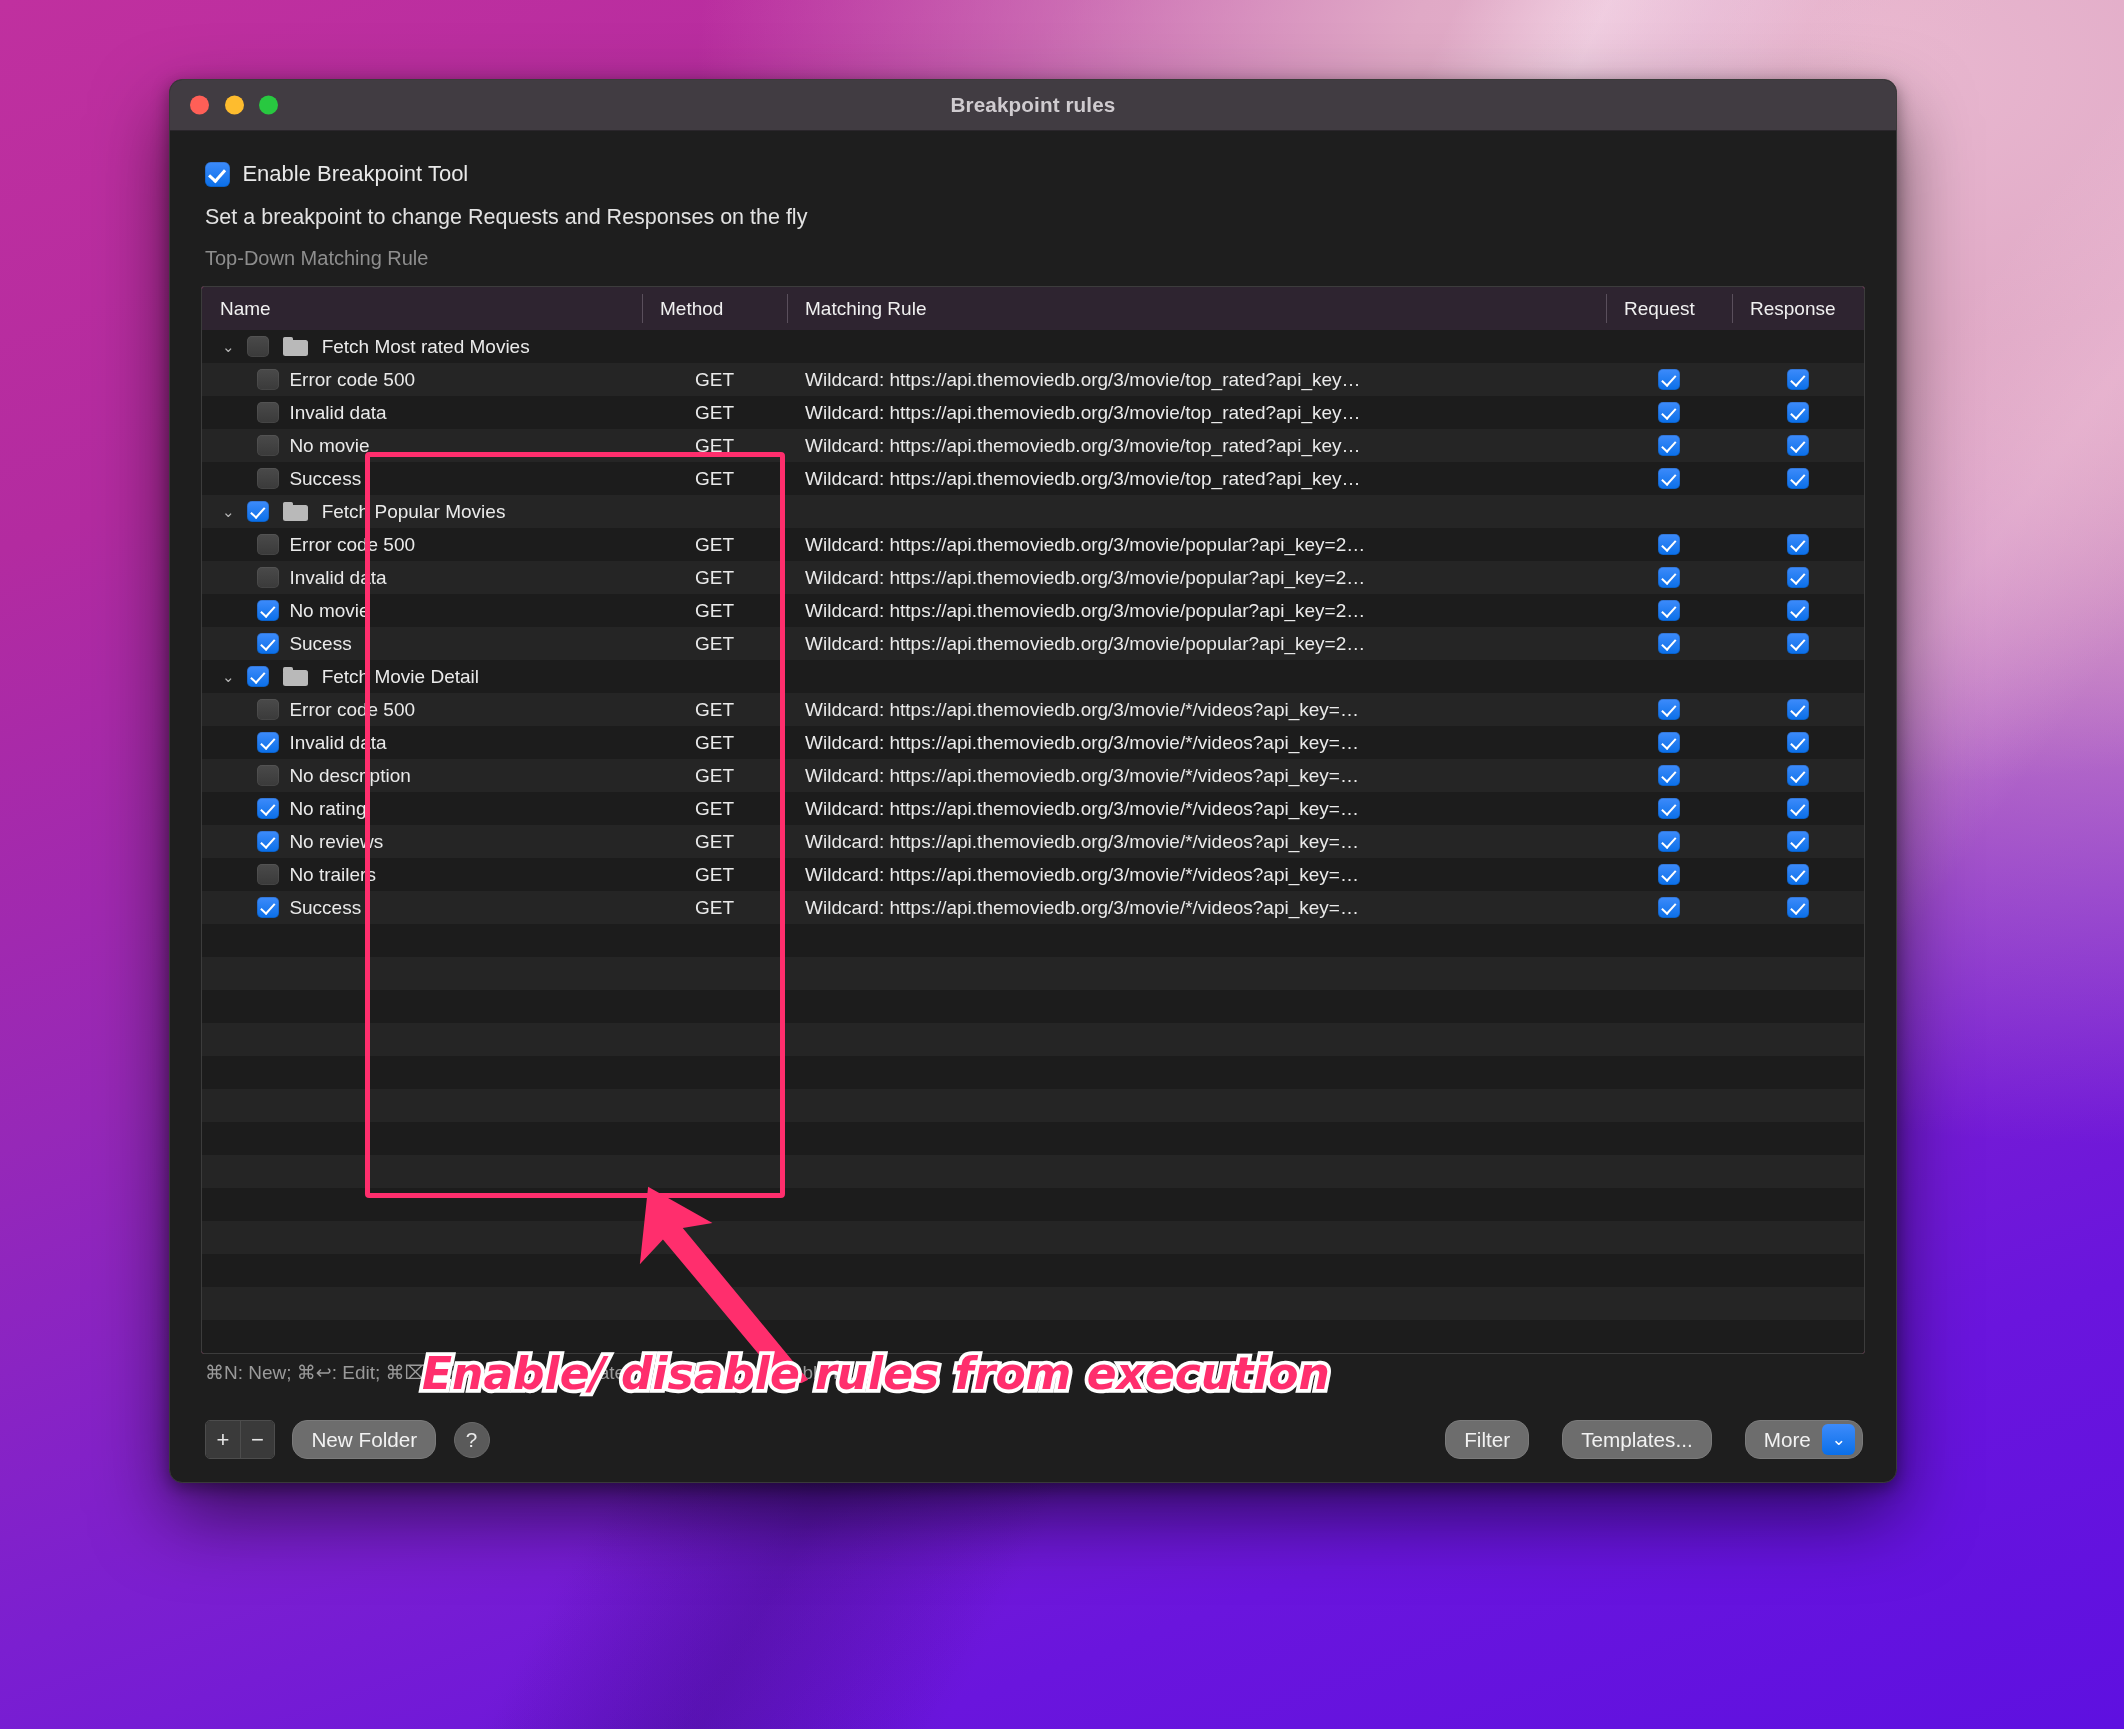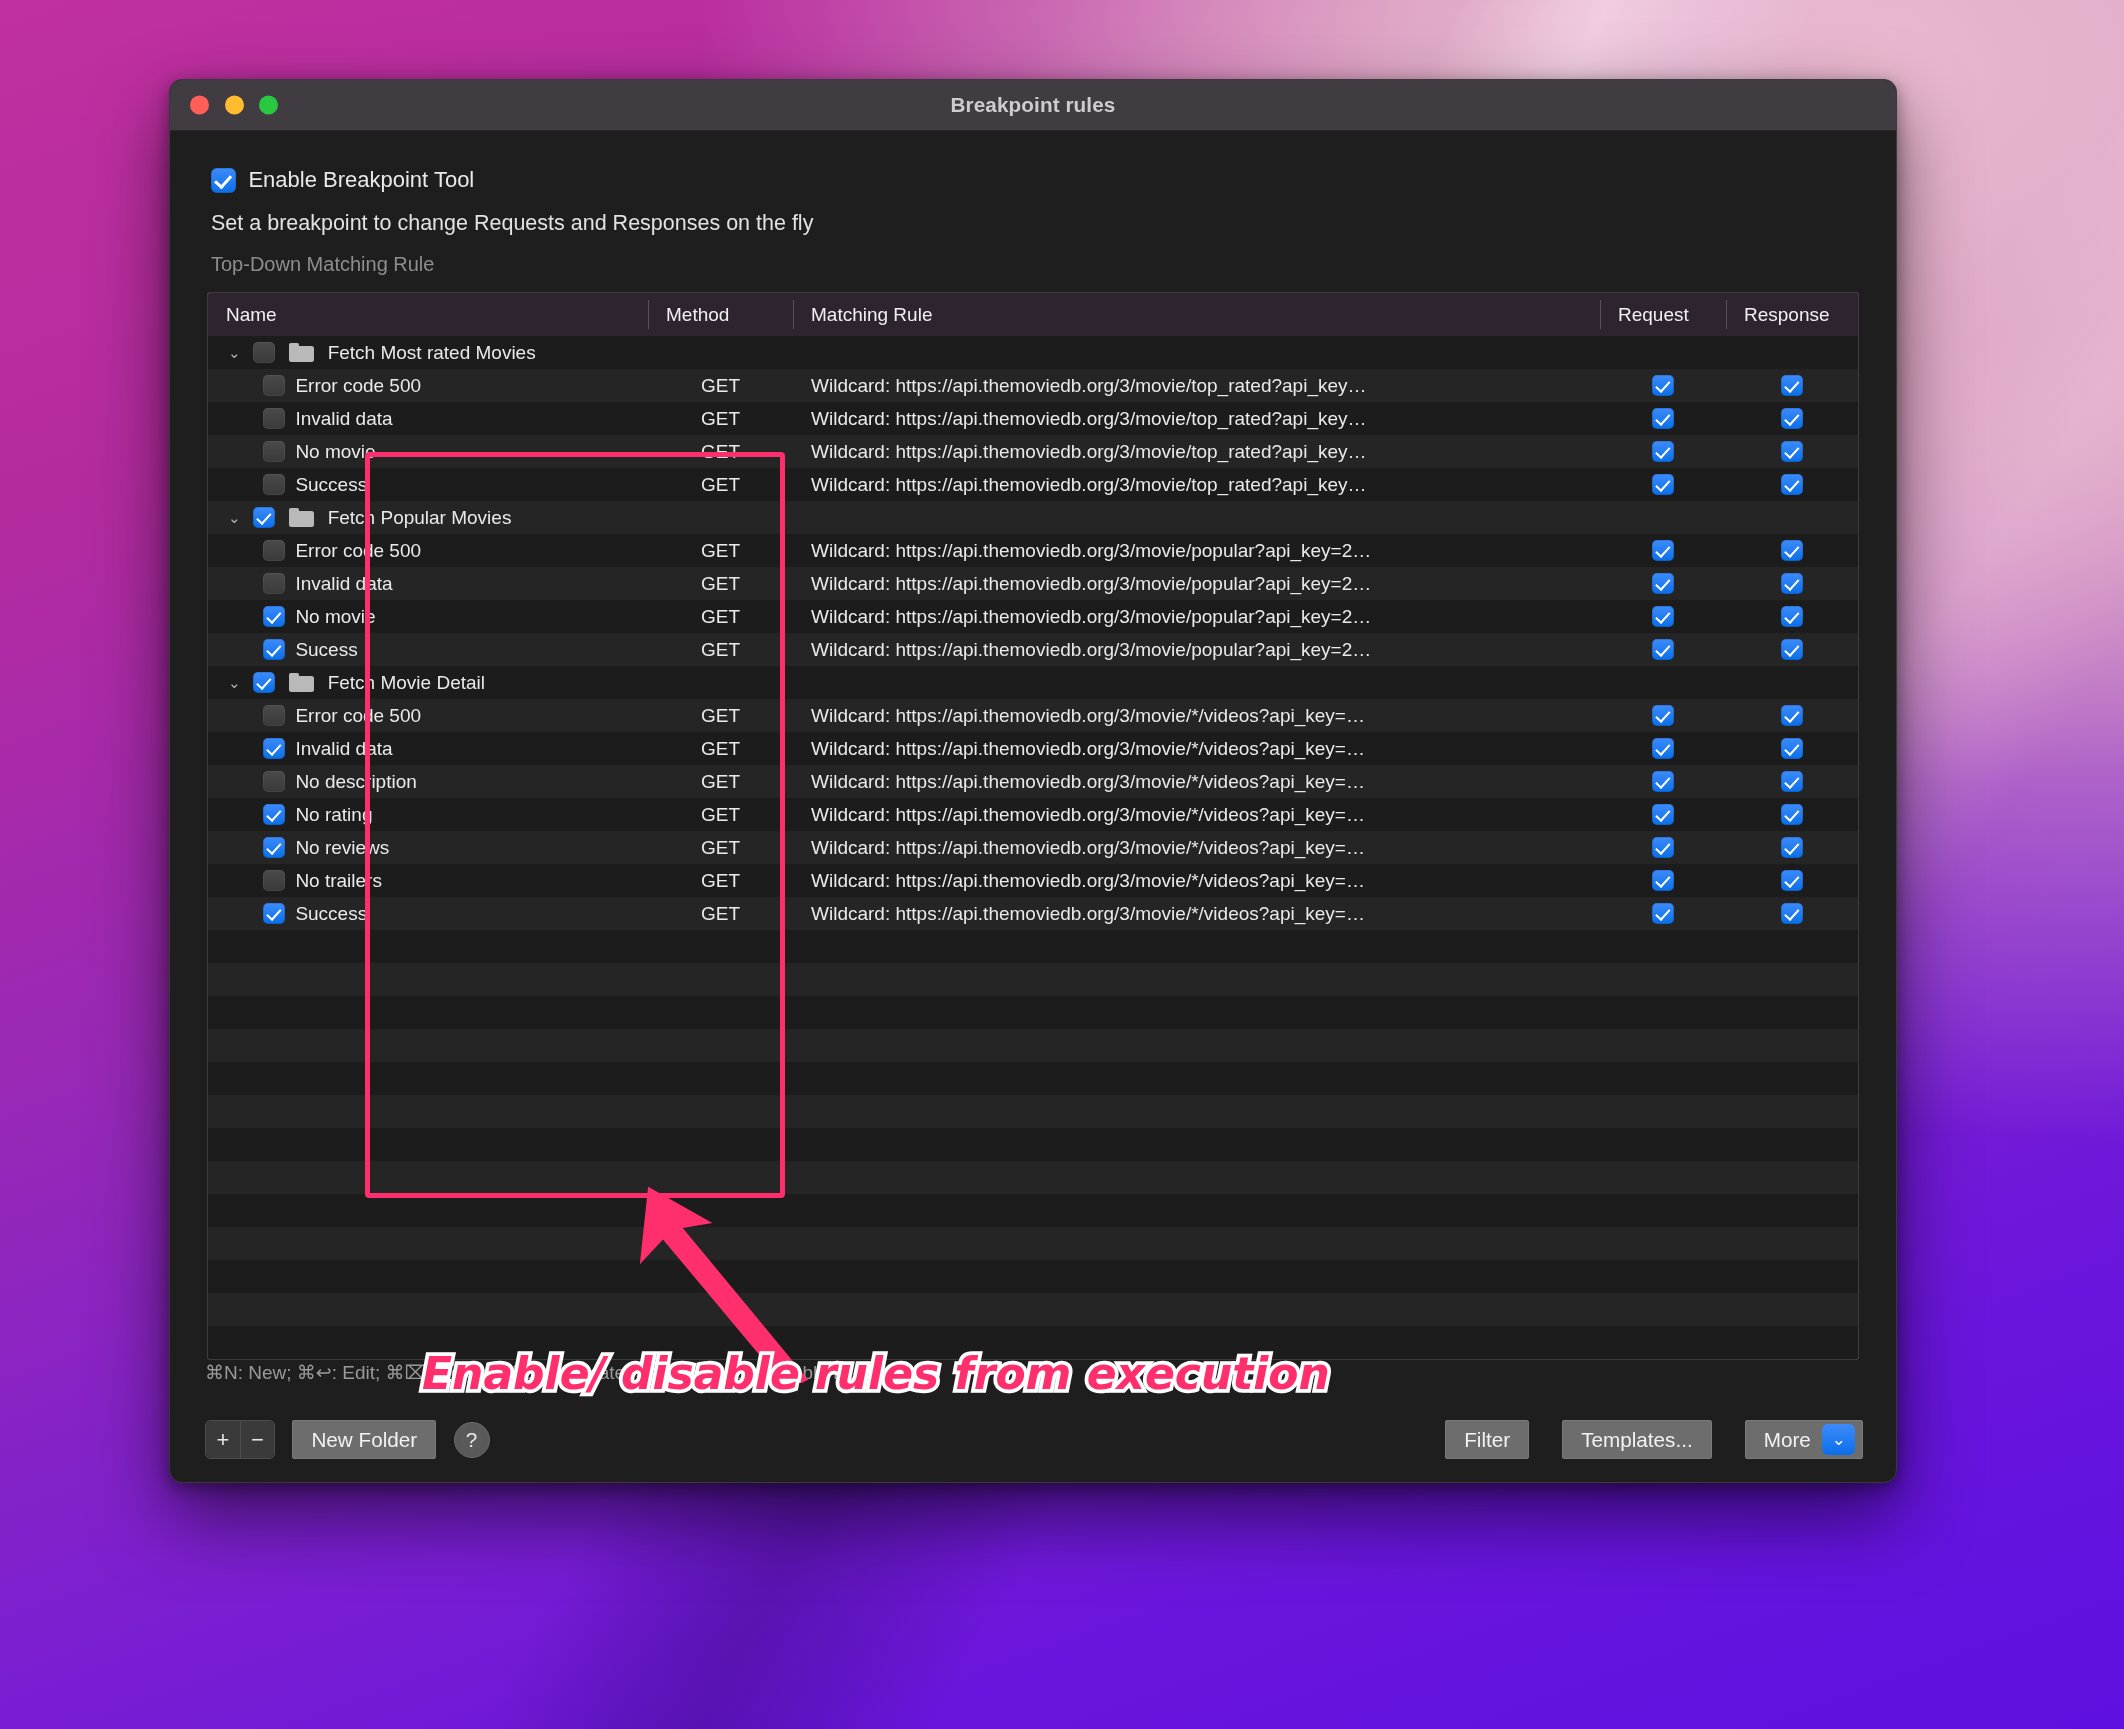--- a/index.html
+++ b/index.html
@@ -55,21 +55,21 @@
   .tl { width:19px; height:19px; border-radius:50%; }
   .tl.red { background:#ff5f57; }
   .tl.yellow { background:#febc2e; }
   .tl.green { background:#28c840; }
   #win-title {
     position:absolute; left:0; right:0; top:50%; transform:translateY(-50%);
     text-align:center; color:#cfcbcf; font-size:20.7px; font-weight:700;
     letter-spacing:0.1px;
   }
 
-  #content { padding:6px; position:relative; height:calc(100% - 51px); }
+  #content { padding:0; position:relative; height:calc(100% - 51px); }
 
   .opt-row { display:flex; align-items:center; gap:12.4px; padding:30px 0 0 35px; }
   .cb {
     width:25px; height:25px; border-radius:5.8px; flex:none;
     position:relative; display:inline-block;
   }
   .cb.on { background:linear-gradient(180deg,#3d8bfb 0%,#0a6fe8 100%); box-shadow:inset 0 0 0 0.8px rgba(0,0,0,0.18); }
   .cb.on::after {
     content:""; position:absolute; left:7.4px; top:4.1px; width:7.4px; height:13.2px;
     border:solid #fff; border-width:0 3.3px 3.3px 0; transform:rotate(42deg);
@@ -154,21 +154,21 @@
   #botbar {
     position:absolute; left:35px; bottom:23px; display:flex; align-items:center; gap:17.4px;
   }
   .seg { display:flex; border:0.8px solid #4d4d4d; border-radius:5px; overflow:hidden; }
   .seg .sb {
     width:34px; height:37px; background:#3a3a3a; color:#e6e6e6; font-size:22px;
     display:flex; align-items:center; justify-content:center; cursor:default;
   }
   .seg .sb + .sb { border-left:0.8px solid #4d4d4d; }
   .btn {
-    background:#6d6d6d; border-radius:2px; color:#f2f2f2; font-size:20.7px;
+    background:#6d6d6d; border-radius:15px; color:#f2f2f2; font-size:20.7px;
     padding:0 18px; height:39px; display:flex; align-items:center; justify-content:center;
     border:0.8px solid #7a7a7a; white-space:nowrap;
   }
   .qbtn {
     width:36px; height:36px; border-radius:50%; background:#5a5a5a; color:#eaeaea;
     font-size:20.7px; display:flex; align-items:center; justify-content:center;
     border:0.8px solid #6a6a6a;
   }
   #botright {
     position:absolute; right:33px; bottom:23px; display:flex; align-items:center; gap:33px;

